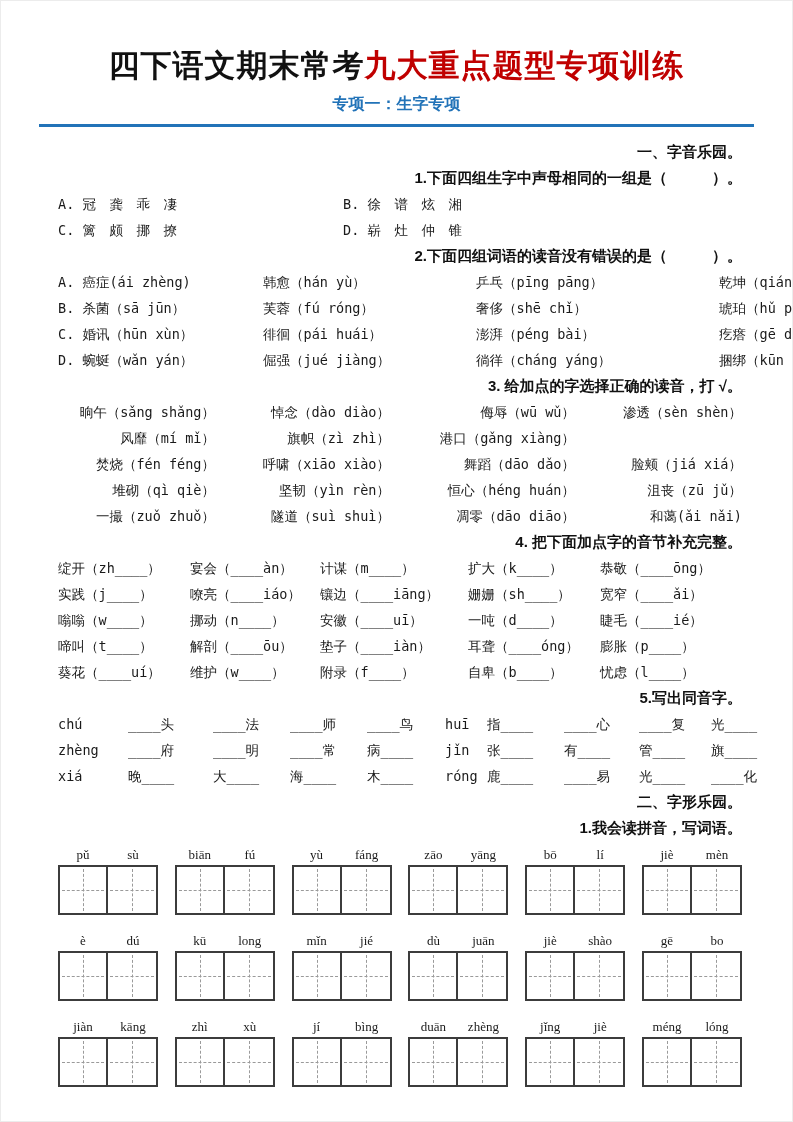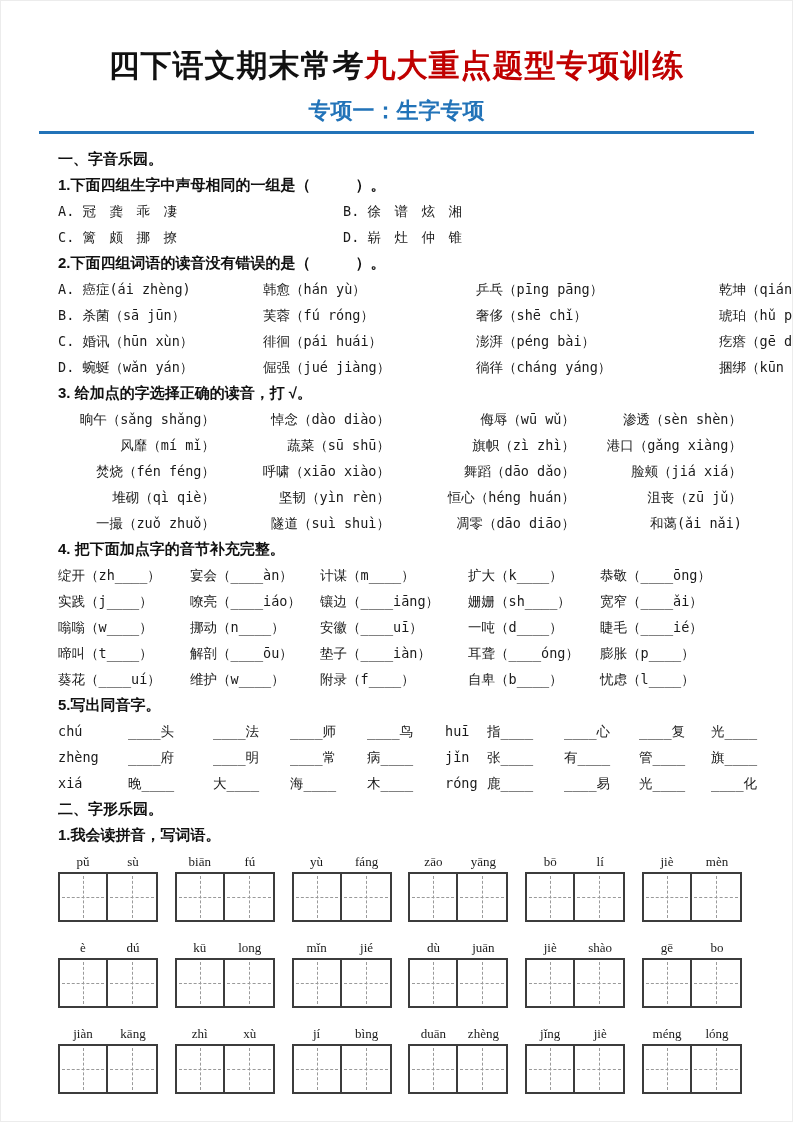--- a/index.html
+++ b/index.html
@@ -18,37 +18,38 @@
     text-align:center;
     font-family:"Liberation Sans","DejaVu Sans",sans-serif;
     font-weight:900;
     font-size:31px;
     line-height:38px;
     letter-spacing:1px;
     color:#111111;
   }
   .title .t-red { color:#c00000; }
   .subtitle {
-    margin:12px 0 6px;
+    margin:5px 0 6px;
     text-align:center;
     font-family:"Liberation Sans","DejaVu Sans",sans-serif;
     font-weight:700;
-    font-size:22px;
+    font-size:16px;
     line-height:28px;
     color:#2273b8;
   }
   .rule { height:3px; background:#2273b8; margin:0 38px 8px; }
   .content { padding:4px 50px 0 57px; font-size:15px; line-height:26px; }
   .h {
     margin:0;
     font-family:"Liberation Sans","DejaVu Sans",sans-serif;
     font-weight:700;
     font-size:15px;
     line-height:26px;
     color:#111111;
+    text-align:right;
   }
   .grid { display:grid; line-height:26px; }
   .q1grid { grid-template-columns:285px 1fr; }
   .q2grid { grid-template-columns:157px 165px 195px 1fr;gap:48px; }
   .q3grid { grid-template-columns:157px 175px 185px 1fr;text-align:right; }
   .q4grid { grid-template-columns:132px 130px 148px 132px 1fr; }
   .q5grid { grid-template-columns:70px 85px 77px 77px 78px 42px 77px 75px 72px 1fr; }
   .it {
     font-family:"DejaVu Sans Mono","Liberation Mono",monospace;
     font-size:13.5px;
@@ -141,21 +142,20 @@
 
     <p class="h">3. 给加点的字选择正确的读音，打 √。</p>
     <div class="grid q3grid">
       <span class="it">晌午（sǎng shǎng）</span>
       <span class="it">悼念（dào diào）</span>
       <span class="it">侮辱（wū wǔ）</span>
       <span class="it">渗透（sèn shèn）</span>
     </div>
     <div class="grid q3grid">
       <span class="it">风靡（mí mǐ）</span>
-      <span class="it">蔬菜（sū shū）</span>
       <span class="it">旗帜（zì zhì）</span>
       <span class="it">港口（gǎng xiàng）</span>
     </div>
     <div class="grid q3grid">
       <span class="it">焚烧（fén féng）</span>
       <span class="it">呼啸（xiāo xiào）</span>
       <span class="it">舞蹈（dāo dǎo）</span>
       <span class="it">脸颊（jiá xiá）</span>
     </div>
     <div class="grid q3grid">

